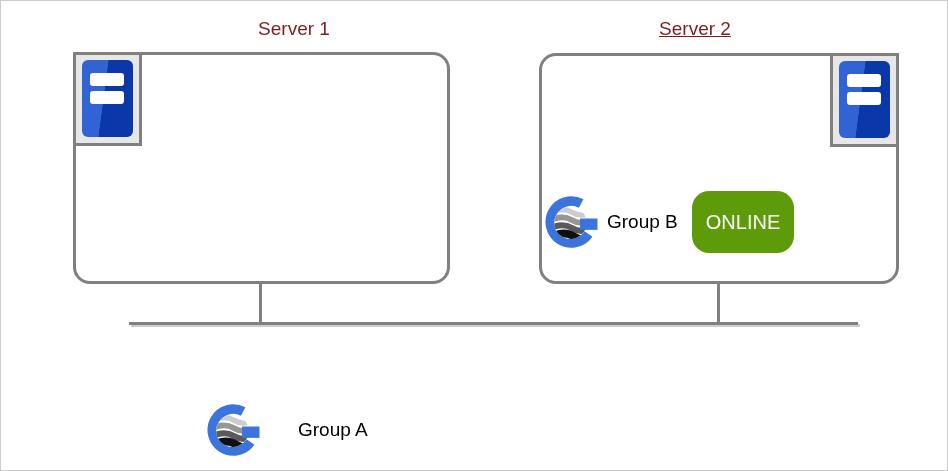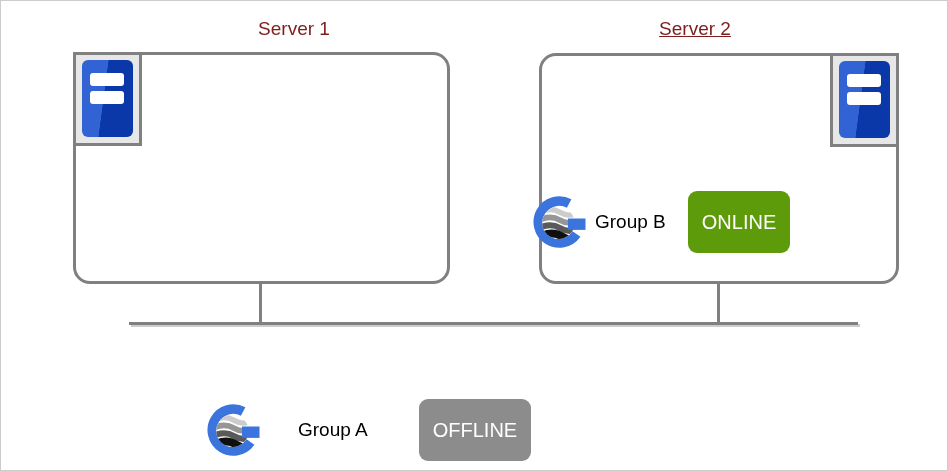--- a/index.html
+++ b/index.html
@@ -61,38 +61,38 @@
   }
 
   
   .group-node {
     position: absolute;
     display: flex;
     align-items: center;
     height: 58px;
     z-index: 4;
   }
-  #group-b-node { left: 532px; top: 192px; }
+  #group-b-node { left: 544px; top: 192px; }
   #group-a-node { left: 206px; top: 400px; gap: 29px; }
 
   .group-icon { line-height: 0; flex: 0 0 auto; }
 
   .group-label {
     margin-left: 6px;
     font-size: 19px;
     color: #000000;
     white-space: nowrap;
   }
 
   .status-badge {
-    margin-left: 22px;
+    margin-left: 14px;
     height: 38px;
     line-height: 38px;
     padding: 12px 14px;
-    border-radius: 9px;
+    border-radius: 17px;
     color: #ffffff;
     font-size: 20px;
     white-space: nowrap;
   }
 </style>
 </head>
 <body>
 
 <div class="canvas">
 
@@ -167,16 +167,15 @@
         <g clip-path="url(#sphereA)" fill="none">
           <path d="M6,22 Q19,14 31,21 T56,19" stroke="#cccccc" stroke-width="6"></path>
           <path d="M5,31 Q19,23 31,30 T56,28" stroke="#969696" stroke-width="6.5"></path>
           <path d="M5,40 Q19,32 31,39 T56,37" stroke="#5a5a5a" stroke-width="7"></path>
           <path d="M6,50 Q21,41 34,49 T58,46" stroke="#0f0f0f" stroke-width="9"></path>
         </g>
         <rect x="40" y="28" width="20" height="13" fill="#3b74dd"></rect>
       </svg>
     </span>
     <span class="group-label">Group A</span>
-    <span class="status-badge" style="background-color: rgb(140, 140, 140);">OFFLINE</span>
   </div>
 
 </div>
 
 </body></html>

